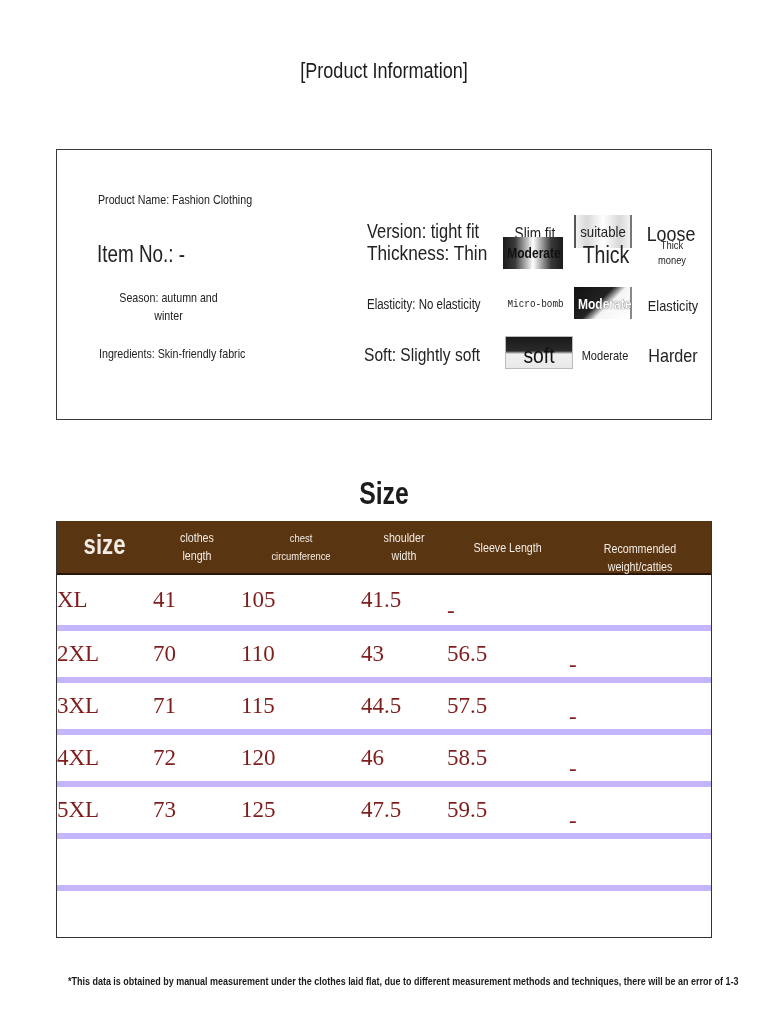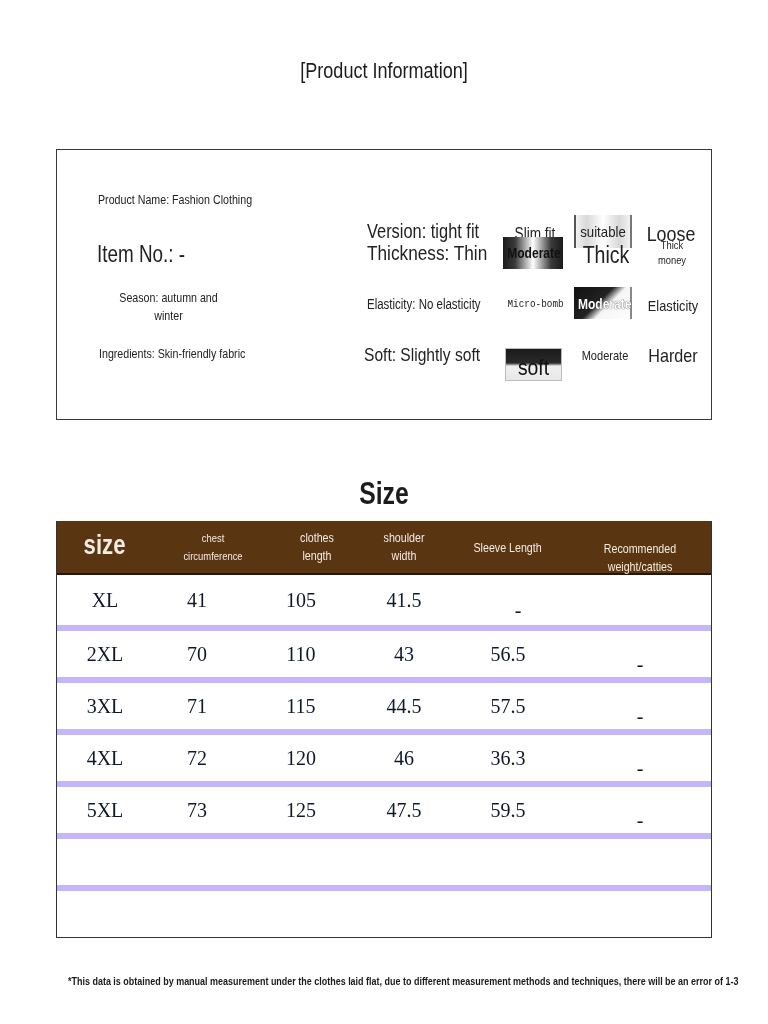--- a/index.html
+++ b/index.html
@@ -55,21 +55,21 @@
       height: 52px; background: #5a3512; display: flex; align-items: center; color: #f3ece4;
     }
     .th { text-align: center; white-space: nowrap; line-height: 18px; }
     .th .inner { display: inline-block; transform: scaleX(0.82); font-size: 13px; }
     .th.size .inner { font-size: 27px; font-weight: bold; transform: scaleX(0.82); }
     .row {
       height: 52px; display: flex; align-items: center; border-top: 6px solid #c4b5fd; background: #fff;
     }
     .row.first { border-top: 2px solid #2a1606; }
     .td {
-      text-align: center; font-family: "Liberation Serif", "DejaVu Serif", serif; font-size: 20px; color: #0f172a;
+      text-align: left; font-family: "Liberation Serif", "DejaVu Serif", serif; font-size: 23px; color: #7f1d1d;
     }
     .c0 { width: 96px; }
     .c1 { width: 88px; }
     .c2 { width: 120px; }
     .c3 { width: 86px; }
     .c4 { width: 122px; }
     .c5 { width: 142px; margin-top: 21px; }
 
     .footnote {
       position: absolute; left: 68px; top: 975px; white-space: nowrap;
@@ -111,35 +111,35 @@
     <div class="attr-label" style="left:310px; top:10px; font-size:14px;">Elasticity: No elasticity</div>
     <div class="opt" style="left:446px; top:12px; width:60px; font-size:11px; font-family:'Liberation Mono', monospace;">Micro-bomb</div>
     <div class="hl-dark2" style="left:517px; top:1px; width:58px; height:32px;">
       <div class="hl-text" style="top:9px; font-size:14px; color:#fff; font-weight:bold; transform:scaleX(0.86); text-shadow:0 0 1px #000;">Moderate</div>
     </div>
     <div class="opt" style="left:584px; top:11px; width:64px; font-size:15px;">Elasticity</div>
   </div>
 
   <div class="attr-row" style="top:186px; width:100%;">
     <div class="attr-label" style="left:307px; top:8px; font-size:19px;">Soft: Slightly soft</div>
-    <div class="hl-soft" style="left:448px; top:12px; width:57px; height:33px;">
+    <div class="hl-soft" style="left:448px; top:0px; width:68px; height:33px;">
       <div class="hl-text" style="top:6px; font-size:22px; color:#111; transform:scaleX(0.88);">soft</div>
     </div>
     <div class="opt" style="left:516px; top:12px; width:64px; font-size:13px;">Moderate</div>
     <div class="opt" style="left:584px; top:9px; width:64px; font-size:19px;">Harder</div>
   </div>
 </div>
 
 <div id="size-title" class="section-title">Size</div>
 
 <div class="table">
   <div class="thead">
     <div class="th c0 size"><span class="inner">size</span></div>
+    <div class="th c1"><span class="inner" style="white-space:normal; width:50px;">clothes length</span></div>
     <div class="th c2"><span class="inner" style="white-space:normal; width:80px; font-size:11.5px;">chest circumference</span></div>
-    <div class="th c1"><span class="inner" style="white-space:normal; width:50px;">clothes length</span></div>
     <div class="th c3"><span class="inner" style="white-space:normal; width:60px;">shoulder width</span></div>
     <div class="th c4"><span class="inner">Sleeve Length</span></div>
     <div class="th c5"><span class="inner" style="white-space:normal; width:110px;">Recommended weight/catties</span></div>
   </div>
 
   <div class="row first">
     <div class="td c0">XL</div>
     <div class="td c1">41</div>
     <div class="td c2">105</div>
     <div class="td c3">41.5</div>
@@ -159,21 +159,21 @@
     <div class="td c2">115</div>
     <div class="td c3">44.5</div>
     <div class="td c4">57.5</div>
     <div class="td c5">-</div>
   </div>
   <div class="row">
     <div class="td c0">4XL</div>
     <div class="td c1">72</div>
     <div class="td c2">120</div>
     <div class="td c3">46</div>
-    <div class="td c4">36.3</div>
+    <div class="td c4">58.5</div>
     <div class="td c5">-</div>
   </div>
   <div class="row">
     <div class="td c0">5XL</div>
     <div class="td c1">73</div>
     <div class="td c2">125</div>
     <div class="td c3">47.5</div>
     <div class="td c4">59.5</div>
     <div class="td c5">-</div>
   </div>

